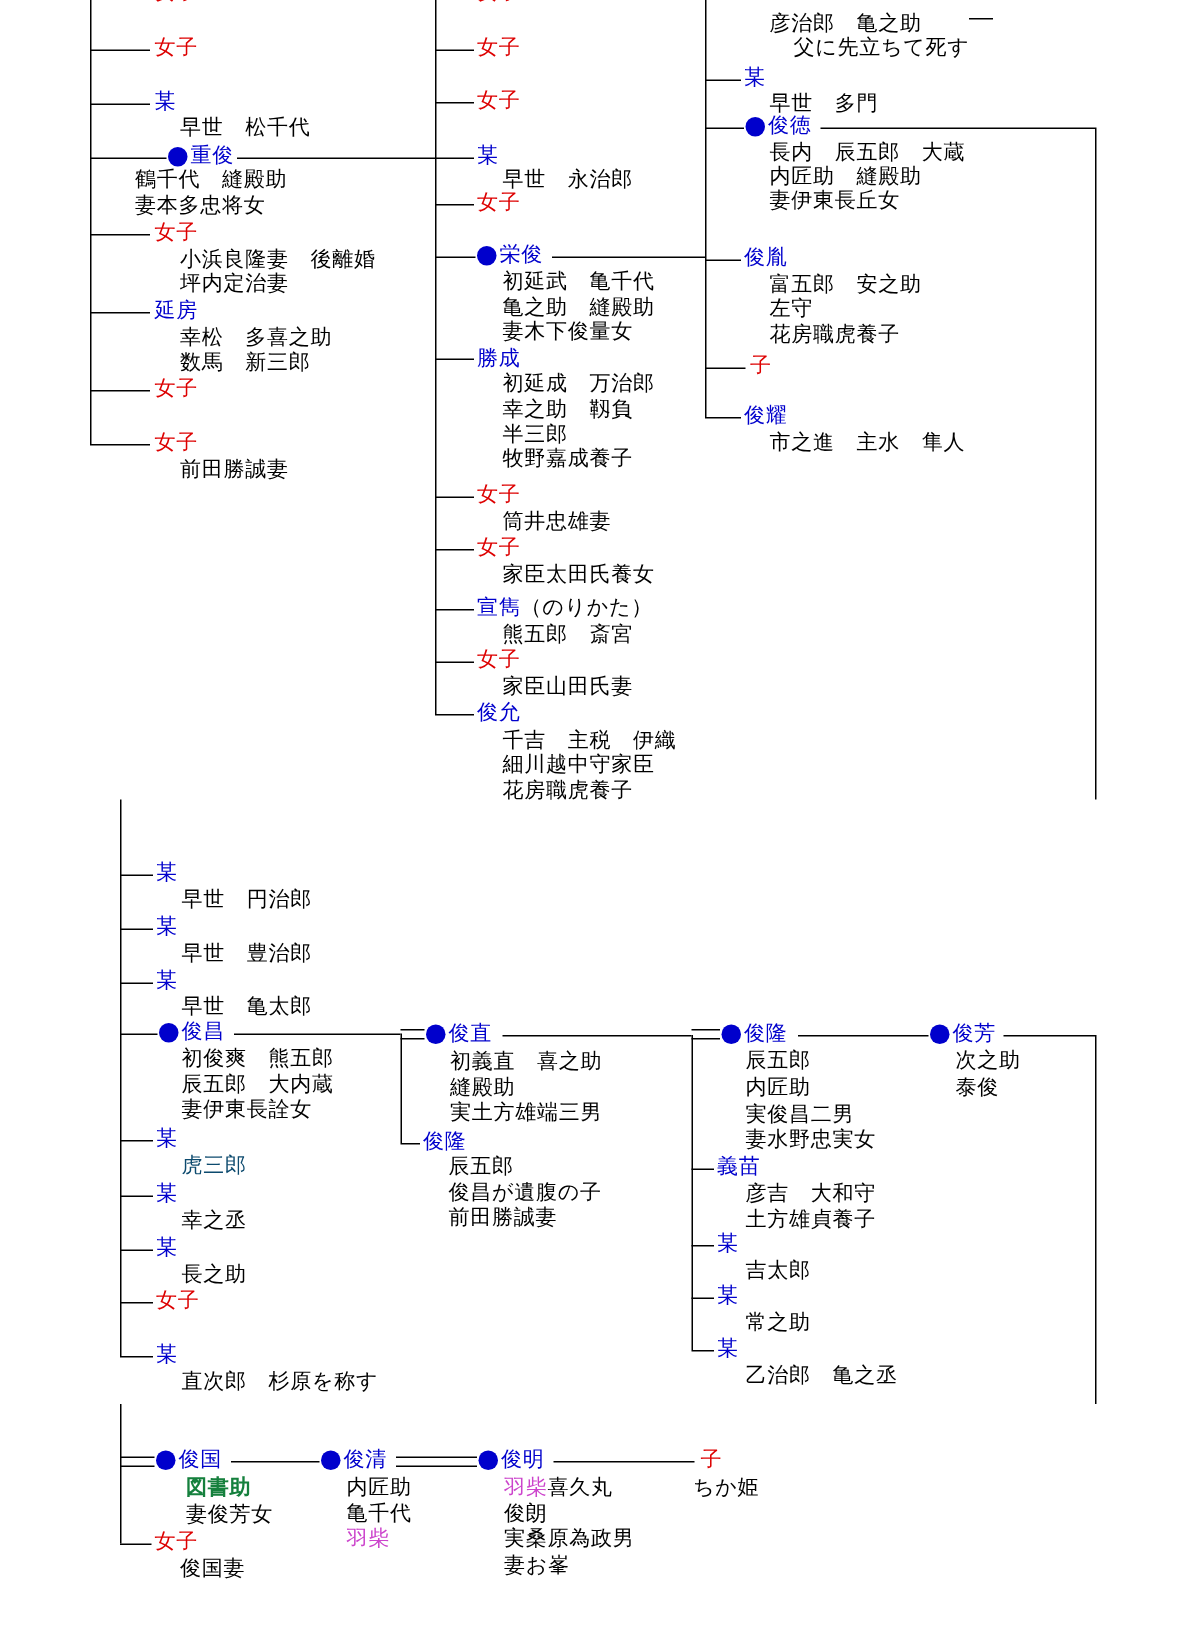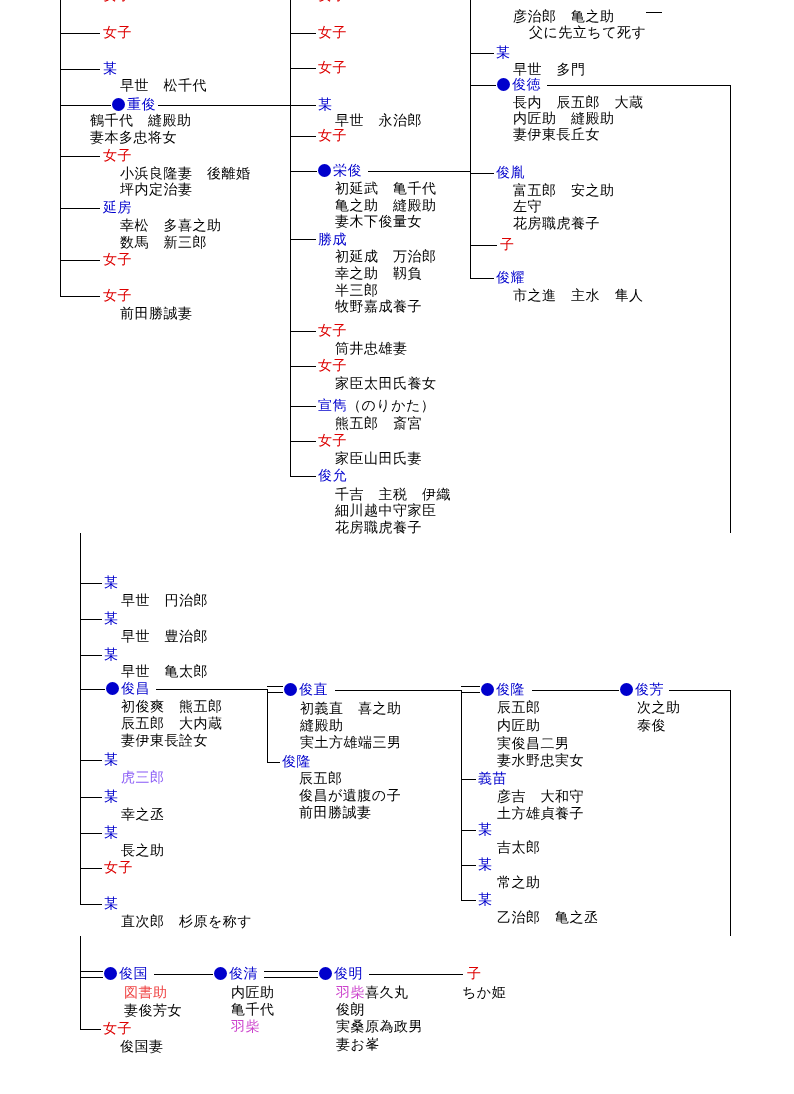--- a/index.html
+++ b/index.html
@@ -144,21 +144,21 @@
     <div class="txt" style="left: 104px; top: 611px;"><span style="color: rgb(0, 0, 204);">某</span></div>
     <div class="txt" style="left: 121px; top: 629px;"><span style="color: rgb(0, 0, 0);">早世　豊治郎</span></div>
     <div class="txt" style="left: 104px; top: 647px;"><span style="color: rgb(0, 0, 204);">某</span></div>
     <div class="txt" style="left: 121px; top: 664px;"><span style="color: rgb(0, 0, 0);">早世　亀太郎</span></div>
     <div class="dot" style="left: 106px; top: 682px; background: rgb(0, 0, 204);"></div>
     <div class="txt" style="left: 121px; top: 681px;"><span style="color: rgb(0, 0, 204);">俊昌</span></div>
     <div class="txt" style="left: 121px; top: 699px;"><span style="color: rgb(0, 0, 0);">初俊爽　熊五郎</span></div>
     <div class="txt" style="left: 121px; top: 716px;"><span style="color: rgb(0, 0, 0);">辰五郎　大内蔵</span></div>
     <div class="txt" style="left: 121px; top: 733px;"><span style="color: rgb(0, 0, 0);">妻伊東長詮女</span></div>
     <div class="txt" style="left: 104px; top: 752px;"><span style="color: rgb(0, 0, 204);">某</span></div>
-    <div class="txt" style="left: 121px; top: 770px;"><span style="color: #8b5cf6;">虎三郎</span></div>
+    <div class="txt" style="left: 121px; top: 770px;"><span style="color: #0c4a6e;">虎三郎</span></div>
     <div class="txt" style="left: 104px; top: 789px;"><span style="color: rgb(0, 0, 204);">某</span></div>
     <div class="txt" style="left: 121px; top: 807px;"><span style="color: rgb(0, 0, 0); text-align: center;">幸之丞</span></div>
     <div class="txt" style="left: 104px; top: 825px;"><span style="color: rgb(0, 0, 204);">某</span></div>
     <div class="txt" style="left: 121px; top: 843px;"><span style="color: rgb(0, 0, 0);">長之助</span></div>
     <div class="txt" style="left: 104px; top: 860px;"><span style="color: rgb(221, 0, 0);">女子</span></div>
     <div class="txt" style="left: 104px; top: 896px;"><span style="color: rgb(0, 0, 204);">某</span></div>
     <div class="txt" style="left: 121px; top: 914px;"><span style="color: rgb(0, 0, 0);">直次郎　杉原を称す</span></div>
     <div class="dot" style="left: 284px; top: 683px; background: rgb(0, 0, 204);"></div>
     <div class="txt" style="left: 299px; top: 682px;"><span style="color: rgb(0, 0, 204);">俊直</span></div>
     <div class="txt" style="left: 300px; top: 701px;"><span style="color: rgb(0, 0, 0);">初義直　喜之助</span></div>
@@ -182,21 +182,21 @@
     <div class="txt" style="left: 478px; top: 857px;"><span style="color: rgb(0, 0, 204);">某</span></div>
     <div class="txt" style="left: 497px; top: 875px;"><span style="color: rgb(0, 0, 0);">常之助</span></div>
     <div class="txt" style="left: 478px; top: 892px;"><span style="color: rgb(0, 0, 204);">某</span></div>
     <div class="txt" style="left: 497px; top: 910px;"><span style="color: rgb(0, 0, 0);">乙治郎　亀之丞</span></div>
     <div class="dot" style="left: 620px; top: 683px; background: rgb(0, 0, 204);"></div>
     <div class="txt" style="left: 635px; top: 682px;"><span style="color: rgb(0, 0, 204);">俊芳</span></div>
     <div class="txt" style="left: 637px; top: 700px;"><span style="color: rgb(0, 0, 0);">次之助</span></div>
     <div class="txt" style="left: 637px; top: 718px;"><span style="color: rgb(0, 0, 0);">泰俊</span></div>
     <div class="dot" style="left: 104px; top: 967px; background: rgb(0, 0, 204);"></div>
     <div class="txt" style="left: 119px; top: 966px;"><span style="color: rgb(0, 0, 204);">俊国</span></div>
-    <div class="txt" style="left: 124px; top: 985px;"><span style="color: #ef4444;">図書助</span></div>
+    <div class="txt" style="left: 124px; top: 985px;"><span style="color: #15803d; font-weight: bold;">図書助</span></div>
     <div class="txt" style="left: 124px; top: 1003px;"><span style="color: rgb(0, 0, 0);">妻俊芳女</span></div>
     <div class="txt" style="left: 103px; top: 1021px;"><span style="color: rgb(221, 0, 0);">女子</span></div>
     <div class="txt" style="left: 120px; top: 1039px;"><span style="color: rgb(0, 0, 0);">俊国妻</span></div>
     <div class="dot" style="left: 214px; top: 967px; background: rgb(0, 0, 204);"></div>
     <div class="txt" style="left: 229px; top: 966px;"><span style="color: rgb(0, 0, 204);">俊清</span></div>
     <div class="txt" style="left: 231px; top: 985px;"><span style="color: rgb(0, 0, 0);">内匠助</span></div>
     <div class="txt" style="left: 231px; top: 1002px;"><span style="color: rgb(0, 0, 0);">亀千代</span></div>
     <div class="txt" style="left: 231px; top: 1019px;"><span style="color: rgb(204, 68, 204);">羽柴</span></div>
     <div class="dot" style="left: 319px; top: 967px; background: rgb(0, 0, 204);"></div>
     <div class="txt" style="left: 334px; top: 966px;"><span style="color: rgb(0, 0, 204);">俊明</span></div>

